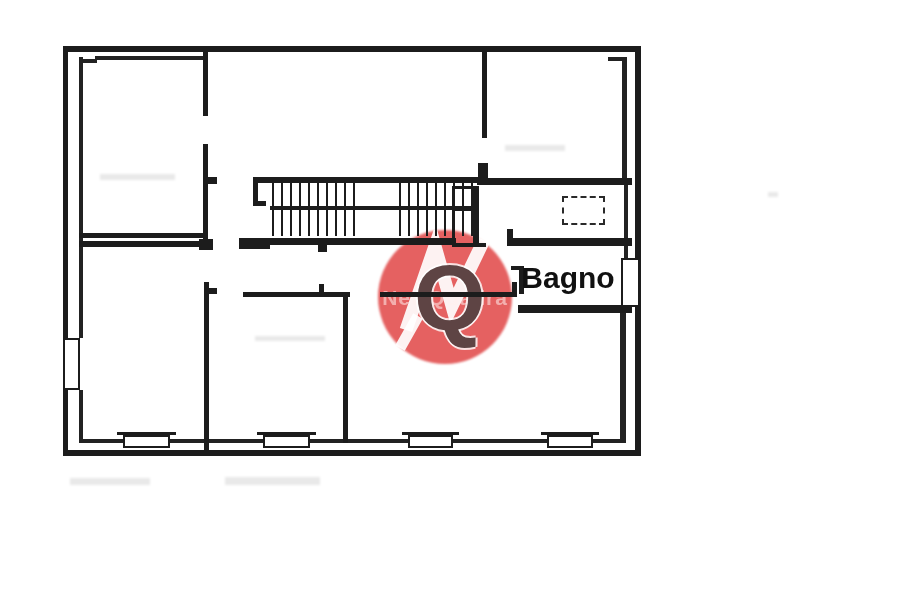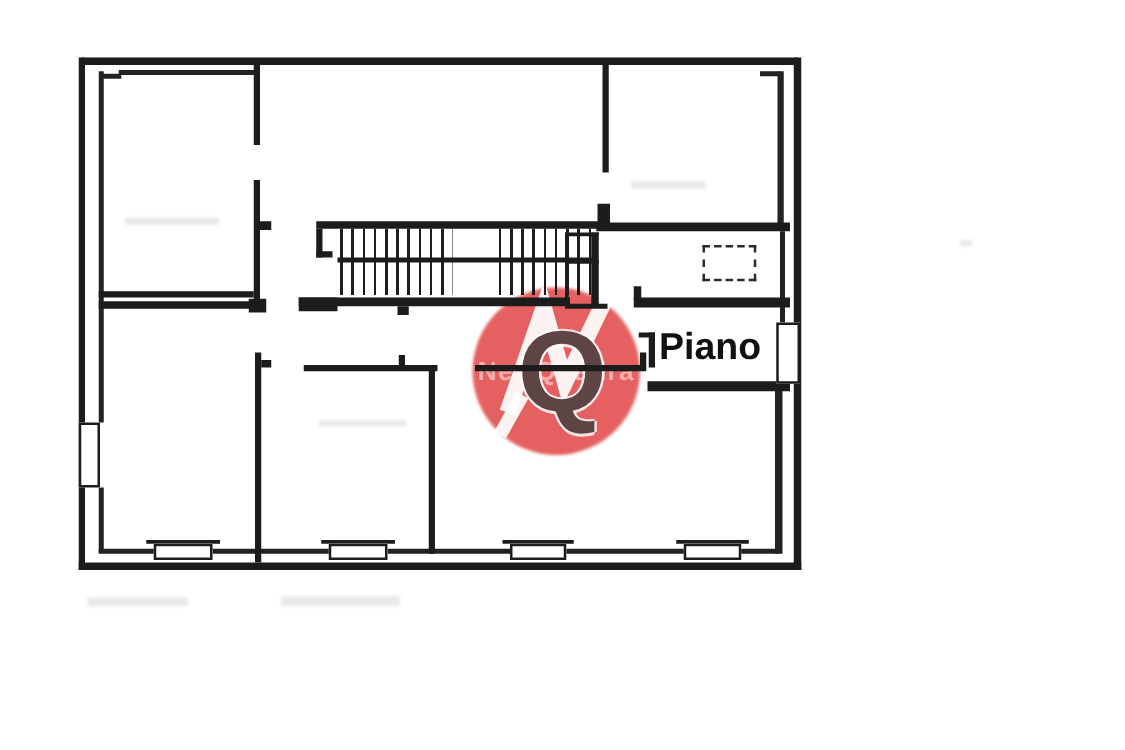--- a/index.html
+++ b/index.html
@@ -120,15 +120,15 @@
   <div class="win" style="left:63px;top:338px;width:17px;height:52px"></div>
   <div class="win" style="left:621px;top:258px;width:19px;height:49px"></div>
 
   <div class="smudge" style="left:100px;top:174px;width:75px;height:6px"></div>
   <div class="smudge" style="left:505px;top:145px;width:60px;height:6px"></div>
   <div class="smudge" style="left:255px;top:336px;width:70px;height:5px"></div>
   <div class="smudge" style="left:70px;top:478px;width:80px;height:7px"></div>
   <div class="smudge" style="left:225px;top:477px;width:95px;height:8px"></div>
   <div class="smudge" style="left:768px;top:192px;width:10px;height:5px"></div>
 
-  <div class="room-label" id="bagno-label">Piano</div>
+  <div class="room-label" id="bagno-label">Bagno</div>
 
 </div>
 
 </body></html>

